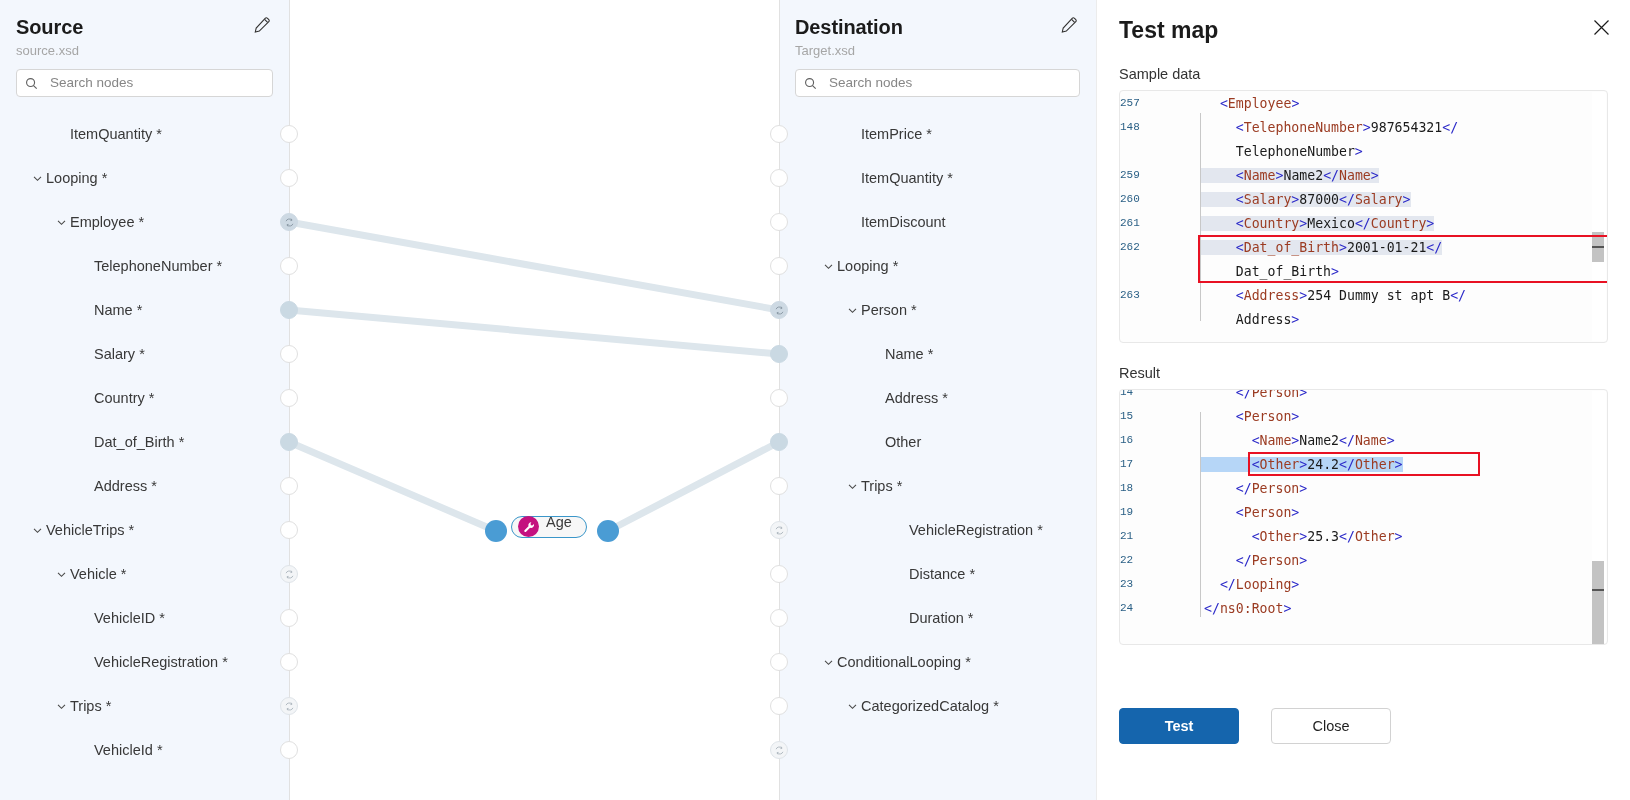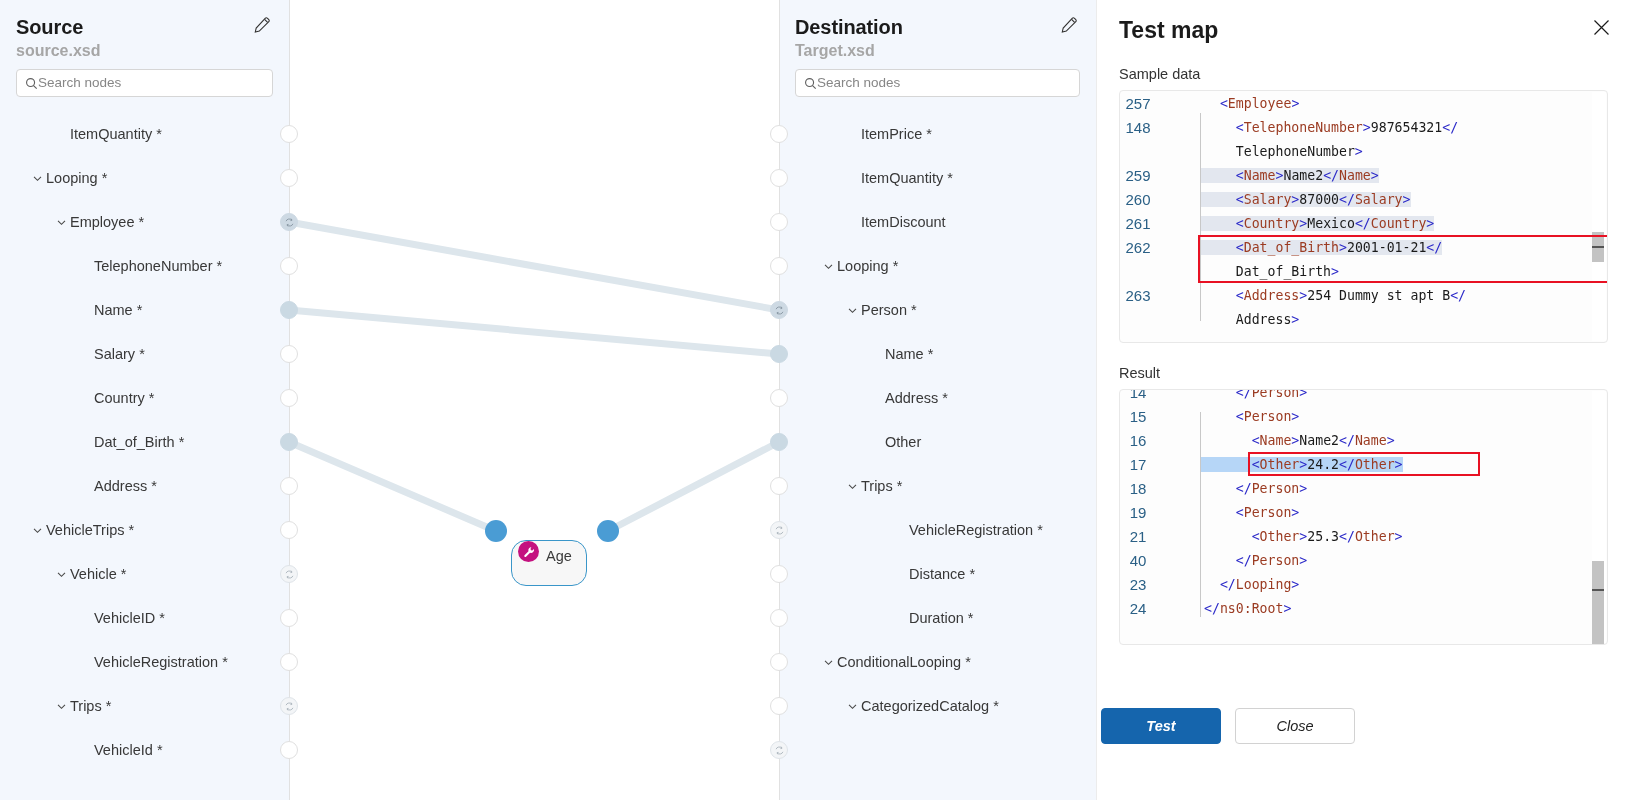--- a/index.html
+++ b/index.html
@@ -26,32 +26,32 @@
   }
   #source-panel { left: 0; width: 289px; }
   #dest-panel   { left: 779px; width: 317px; }
 
   .panel-header { position: relative; padding: 14px 16px 0 16px; }
   .panel-title {
     font-size: 20px; font-weight: 700; color: #1b1b1b;
     letter-spacing: -0.1px; line-height: 26px;
   }
   .panel-sub {
-    font-size: 16px; color: #a6a6a6; margin-top: 2px; line-height: 18px; font-weight: bold;
+    font-size: 13px; color: #a6a6a6; margin-top: 2px; line-height: 18px;
   }
   .edit-icon {
     position: absolute; right: 16px; top: 14px;
     width: 22px; height: 22px; cursor: pointer;
     display: flex; align-items: center; justify-content: center;
   }
   .edit-icon svg { display: block; }
 
   .search-wrap { padding: 9px 16px 0 16px; }
   .search-box {
-    display: flex; align-items: center; gap: 0;
+    display: flex; align-items: center; gap: 12px;
     height: 28px; background: #ffffff;
     border: 1px solid #d6d6d6; border-radius: 4px;
     padding: 0 8px;
   }
   .search-box .ph {
     font-size: 13.5px; color: #868686; line-height: 28px;
     user-select: none;
   }
   .search-icon svg { display: block; }
 
@@ -96,24 +96,24 @@
   }
   .handle .loopglyph { opacity: .55; }
   .handle.loop.active .loopglyph { opacity: .75; }
 
   
   #edges { position: absolute; left: 0; top: 0; width: 1096px; height: 800px; z-index: 2; }
 
   
   .fnode {
     position: absolute; z-index: 6;
-    display: flex; align-items: flex-start;
-    height: 46px; background: #f7f7f7;
+    display: flex; align-items: flex-end;
+    height: 22px; background: #f7f7f7;
     border: 1.6px solid #3a96c9; border-radius: 15px;
-    padding: 0 14px 0 6px; cursor: pointer; margin-top: 24px;
+    padding: 0 14px 0 6px; cursor: pointer;
   }
   .fnode .fn-icon {
     width: 21px; height: 21px; border-radius: 50%;
     background: #c4117f; display: flex; align-items: center; justify-content: center;
     margin-right: 7px; flex: 0 0 auto;
   }
   .fnode .fn-label { font-size: 14.5px; color: #3a3a3a; line-height: 30px; }
   .fn-port {
     position: absolute; width: 22px; height: 22px; border-radius: 50%;
     background: #4a9cd4; z-index: 5; transform: translate(-50%, -50%);
@@ -144,23 +144,23 @@
   #result-card { height: 256px; }
   .code-scroll { position: absolute; inset: 0; overflow: hidden; }
   .code-inner { position: relative; }
 
   .cline {
     position: relative; display: flex; height: 24px; align-items: center;
     font-family: "DejaVu Sans Mono", monospace; font-size: 13.2px;
     white-space: pre;
   }
   .gut {
-    width: 46px; flex: 0 0 auto; text-align: center; padding-right: 10px;
-    color: #2b6086; font-size: 15px;
-    font-family: Liberation Sans, sans-serif;
+    width: 46px; flex: 0 0 auto; text-align: left; padding-right: 10px;
+    color: #2b6086; font-size: 11px;
+    font-family: Liberation Mono, monospace;
   }
   .gutmark { width: 16px; flex: 0 0 auto; }
   .gutmark2 { width: 18px; flex: 0 0 auto; }
   .ctext { position: relative; padding-left: 4px; }
   .cline.sel-gutter .gutmark { background: #e3e7ef; }
   .cline.sel-gutter .gutmark2 { background: #e3e7ef; }
   .cline.selg-blue .gutmark { background: #b6d6f7; }
   .cline.selg-blue .gutmark2 { background: #b6d6f7; }
   .hl { background: #e3e7ef; }
   .hlb { background: #b6d6f7; }
@@ -177,21 +177,21 @@
   .sb-track {
     position: absolute; right: 1px; top: 1px; bottom: 1px; width: 14px;
     background: #ffffff;
   }
   .sb-thumb {
     position: absolute; right: 2px; width: 12px; background: #c3c3c3;
     border-radius: 0px; cursor: pointer;
   }
   .sb-line { position: absolute; left: 0; right: 0; height: 2px; background: #555; }
 
-  .btn-row { position: absolute; left: 4px; top: 708px; display: flex; gap: 14px; font-style: italic; }
+  .btn-row { position: absolute; left: 22px; top: 708px; display: flex; gap: 32px; }
   .btn {
     height: 36px; min-width: 120px; border-radius: 4px; font-size: 14.5px;
     display: flex; align-items: center; justify-content: center; cursor: pointer;
     font-family: "Liberation Sans", sans-serif;
   }
   .btn-primary { background: #1565ad; color: #ffffff; font-weight: 600; border: 1px solid #1565ad; }
   .btn-secondary { background: #ffffff; color: #1f1f1f; border: 1px solid #d2d2d2; }
 </style>
 </head>
 <body>
@@ -618,21 +618,21 @@
     <div class="code-card" id="result-card">
       <div class="code-scroll">
           <div class="code-inner" id="result-lines" style="margin-top:-10px;">
             <div class="cline"><span class="gut">14</span><span class="gutmark"></span><span class="gutmark2"></span><span class="ctext">&nbsp;&nbsp;&nbsp;&nbsp;<span class="tag">&lt;/</span><span class="tagname">Person</span><span class="tag">&gt;</span></span></div>
             <div class="cline"><span class="gut">15</span><span class="gutmark"></span><span class="gutmark2"></span><span class="ctext">&nbsp;&nbsp;&nbsp;&nbsp;<span class="tag">&lt;</span><span class="tagname">Person</span><span class="tag">&gt;</span></span></div>
             <div class="cline"><span class="gut">16</span><span class="gutmark"></span><span class="gutmark2"></span><span class="ctext">&nbsp;&nbsp;&nbsp;&nbsp;&nbsp;&nbsp;<span class="tag">&lt;</span><span class="tagname">Name</span><span class="tag">&gt;</span><span class="txt">Name2</span><span class="tag">&lt;/</span><span class="tagname">Name</span><span class="tag">&gt;</span></span></div>
             <div class="cline selg-blue"><span class="gut">17</span><span class="gutmark"></span><span class="gutmark2"></span><span class="ctext hlb">&nbsp;&nbsp;&nbsp;&nbsp;&nbsp;&nbsp;<span class="tag">&lt;</span><span class="tagname">Other</span><span class="tag">&gt;</span><span class="txt">24.2</span><span class="tag">&lt;/</span><span class="tagname">Other</span><span class="tag">&gt;</span></span></div>
             <div class="cline"><span class="gut">18</span><span class="gutmark"></span><span class="gutmark2"></span><span class="ctext">&nbsp;&nbsp;&nbsp;&nbsp;<span class="tag">&lt;/</span><span class="tagname">Person</span><span class="tag">&gt;</span></span></div>
             <div class="cline"><span class="gut">19</span><span class="gutmark"></span><span class="gutmark2"></span><span class="ctext">&nbsp;&nbsp;&nbsp;&nbsp;<span class="tag">&lt;</span><span class="tagname">Person</span><span class="tag">&gt;</span></span></div>
             <div class="cline"><span class="gut">21</span><span class="gutmark"></span><span class="gutmark2"></span><span class="ctext">&nbsp;&nbsp;&nbsp;&nbsp;&nbsp;&nbsp;<span class="tag">&lt;</span><span class="tagname">Other</span><span class="tag">&gt;</span><span class="txt">25.3</span><span class="tag">&lt;/</span><span class="tagname">Other</span><span class="tag">&gt;</span></span></div>
-            <div class="cline"><span class="gut">40</span><span class="gutmark"></span><span class="gutmark2"></span><span class="ctext">&nbsp;&nbsp;&nbsp;&nbsp;<span class="tag">&lt;/</span><span class="tagname">Person</span><span class="tag">&gt;</span></span></div>
+            <div class="cline"><span class="gut">22</span><span class="gutmark"></span><span class="gutmark2"></span><span class="ctext">&nbsp;&nbsp;&nbsp;&nbsp;<span class="tag">&lt;/</span><span class="tagname">Person</span><span class="tag">&gt;</span></span></div>
             <div class="cline"><span class="gut">23</span><span class="gutmark"></span><span class="gutmark2"></span><span class="ctext">&nbsp;&nbsp;<span class="tag">&lt;/</span><span class="tagname">Looping</span><span class="tag">&gt;</span></span></div>
             <div class="cline"><span class="gut">24</span><span class="gutmark"></span><span class="gutmark2"></span><span class="ctext"><span class="tag">&lt;/</span><span class="tagname">ns0:Root</span><span class="tag">&gt;</span></span></div>
           </div>
         </div>
       <div class="indentbar" style="left:80px; top:22px; height:205px;"></div>
       <div class="redbox" id="result-redbox" style="left: 128px; top: 62px; width: 232px; height: 24px;"></div>
       <div class="sb-track">
         <div class="sb-thumb" style="top:170px; height:84px;">
           <div class="sb-line" style="top:28px;"></div>
         </div>

